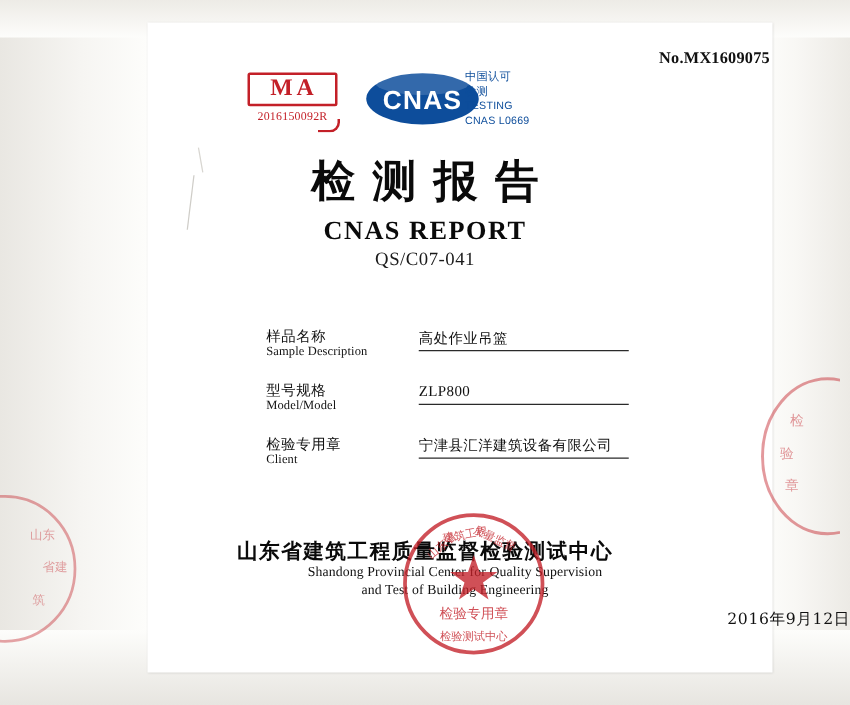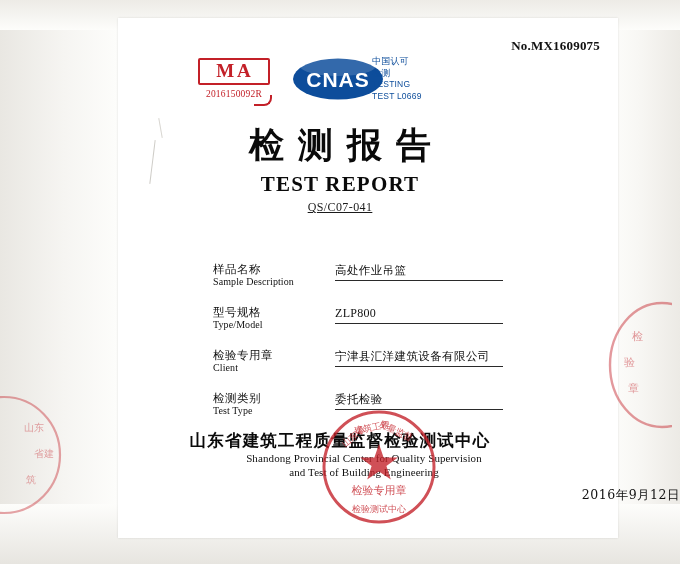--- a/index.html
+++ b/index.html
@@ -109,21 +109,21 @@
     font-family: "Liberation Sans", sans-serif;
     font-size: 8.5px;
     line-height: 11.5px;
     letter-spacing: 0.2px;
   }
   .cnas-text .cn { font-size: 9px; }
 
   
   .report-no {
     position: absolute;
-    right: 80px;
+    right: 64px;
     top: 38px;
     font-family: "Liberation Serif", serif;
     font-size: 13px;
     color: #111;
     font-weight: bold;
     letter-spacing: 0.2px;
   }
   .report-no .label { font-weight: bold; }
   .report-no .value { font-weight: bold; }
 
@@ -150,24 +150,23 @@
     font-weight: bold;
     letter-spacing: 1.2px;
     color: #0a0a0a;
   }
   .doc-code {
     position: absolute;
     left: 0; right: 0;
     top: 200px;
     text-align: center;
     font-family: "Liberation Serif", serif;
-    font-size: 12px;
+    font-size: 15px;
     color: #1a1a1a;
     letter-spacing: 0.4px;
-    text-decoration: underline;
   }
 
   
   .fields {
     position: absolute;
     left: 213px;
     top: 262px;
     width: 260px;
   }
   .field-row {
@@ -327,64 +326,57 @@
     <svg width="92" height="46" viewBox="0 0 92 46" xmlns="http://www.w3.org/2000/svg">
       <ellipse cx="46" cy="23" rx="45" ry="20.5" fill="#0d4d9b"></ellipse>
       <ellipse cx="46" cy="10" rx="38" ry="10" fill="#ffffff" opacity="0.16"></ellipse>
       <text x="46" y="31" text-anchor="middle" font-family="Liberation Sans, sans-serif" font-size="21" font-weight="bold" fill="#ffffff" letter-spacing="1">CNAS</text>
     </svg>
   </div>
   <div class="cnas-text">
     <div class="cn">中国认可</div>
     <div class="cn">检测</div>
     <div>TESTING</div>
-    <div>TEST L0669</div>
+    <div>CNAS L0669</div>
   </div>
 
   <div class="report-no">
     <span class="label">No.</span><span class="value">MX1609075</span>
   </div>
 
   <div class="title-cn">检测报告</div>
-  <div class="title-en">TEST REPORT</div>
+  <div class="title-en">CNAS REPORT</div>
   <div class="doc-code">QS/C07-041</div>
 
   <div class="fields">
 
     <div class="field-row">
       <div class="field-label">
         <span class="cn">样品名称</span>
         <span class="en">Sample Description</span>
       </div>
       <div class="field-value">高处作业吊篮</div>
     </div>
 
     <div class="field-row">
       <div class="field-label">
         <span class="cn">型号规格</span>
-        <span class="en">Type/Model</span>
+        <span class="en">Model/Model</span>
       </div>
       <div class="field-value latin">ZLP800</div>
     </div>
 
     <div class="field-row">
       <div class="field-label">
         <span class="cn">检验专用章</span>
         <span class="en">Client</span>
       </div>
       <div class="field-value">宁津县汇洋建筑设备有限公司</div>
     </div>
 
-    <div class="field-row">
-      <div class="field-label">
-        <span class="cn">检测类别</span>
-        <span class="en">Test Type</span>
-      </div>
-      <div class="field-value">委托检验</div>
-    </div>
 
   </div>
 
   <div class="org-cn">山东省建筑工程质量监督检验测试中心</div>
   <div class="org-en1">Shandong Provincial Center for Quality Supervision</div>
   <div class="org-en2">and Test of Building Engineering</div>
   <div class="org-date">2016年9月12日</div>
 
   <div class="seal seal-main">
     <svg width="118" height="118" viewBox="0 0 118 118" xmlns="http://www.w3.org/2000/svg">

